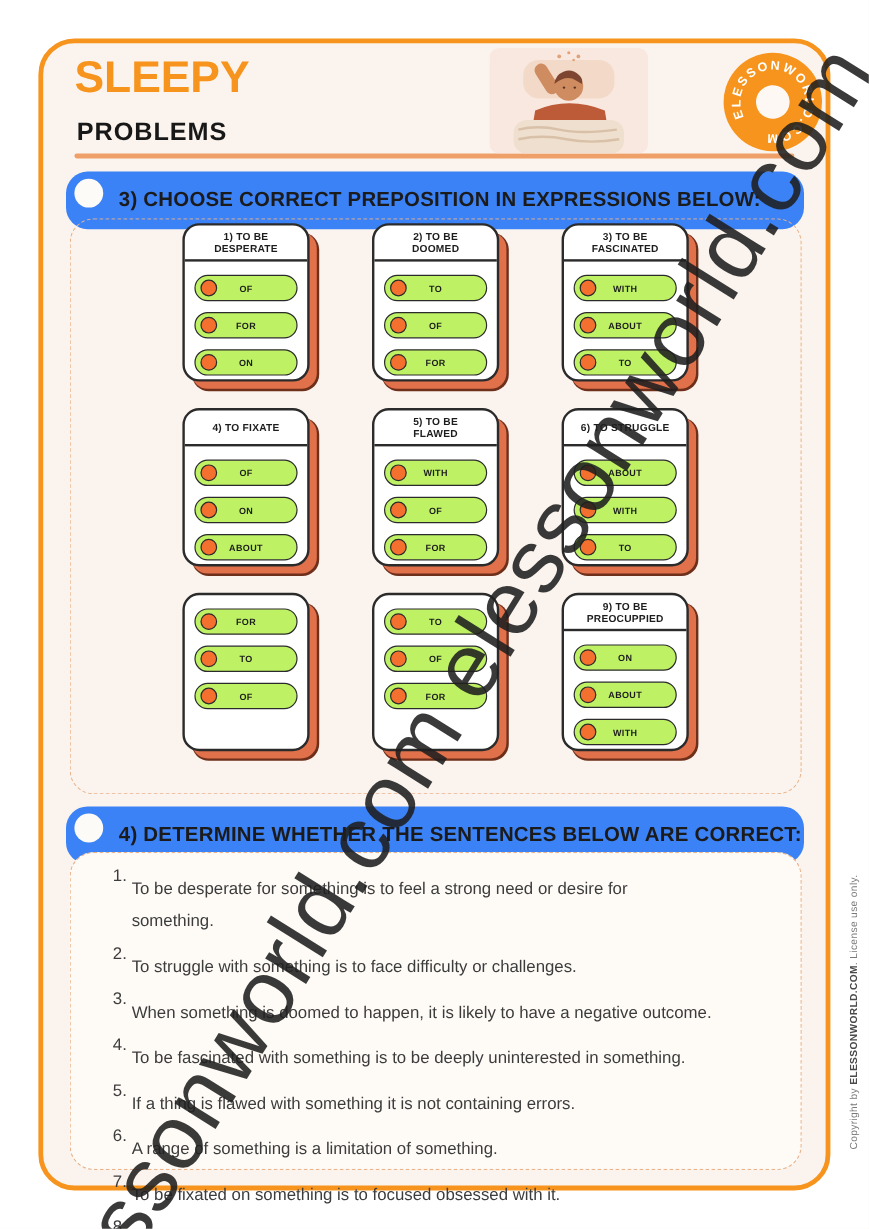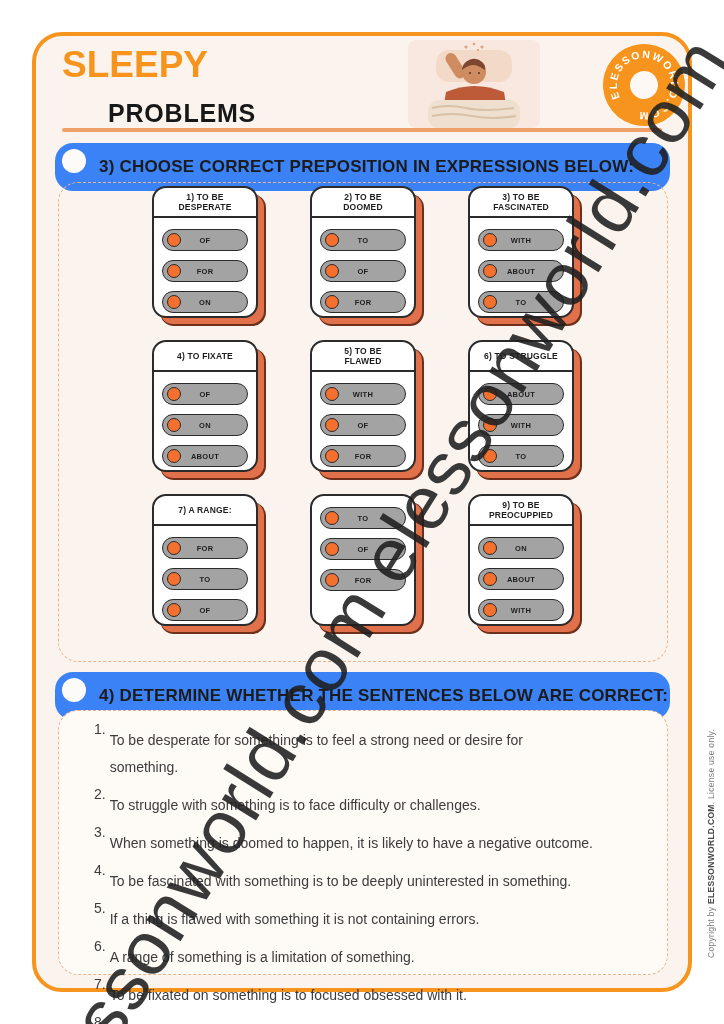--- a/index.html
+++ b/index.html
@@ -11,22 +11,22 @@
   .sheet {
     position:absolute; left:32px; top:32px; width:660px; height:960px;
     background:#FBF4EE; border:4px solid #F7941D; border-radius:30px;
   }
   
   .title-main {
     position:absolute; left:62px; top:44px; font-size:37px; font-weight:800;
     color:#F7941D; letter-spacing:0;
   }
   .title-sub {
-    position:absolute; left:64px; top:99px; font-size:25px; font-weight:800;
-    color:#181818; letter-spacing:0.8px;margin-left:44px;
+    position:absolute; left:64px; top:99px; font-size:21px; font-weight:800;
+    color:#181818; letter-spacing:0.8px;
   }
   .header-divider {
     position:absolute; left:62px; top:128px; width:600px; height:4px;
     background:#EFA068; border-radius:2px;
   }
   .illustration { position:absolute; left:408px; top:40px; width:132px; height:88px; }
   .logo-badge { position:absolute; left:601px; top:42px; width:86px; height:86px; }
   
   .banner {
     position:absolute; left:55px; width:615px; height:48px; border-radius:18px;
@@ -64,21 +64,21 @@
   .card-title {
     height:30px; display:flex; align-items:center; justify-content:center;
     font-size:8.5px; font-weight:800; letter-spacing:0.2px; color:#1d1d1d;
     border-bottom:2px solid #2b2b2b; text-align:center; padding:0 13px;
   }
   .card-options {
     display:flex; flex-direction:column; gap:9px; padding:11px 8px 12px 8px;
   }
   .option-pill {
     position:relative; height:22px; border:1.5px solid #2b2b2b; border-radius:11px;
-    background:#a3a3a3; display:flex; align-items:center; justify-content:center;
+    background:#bef264; display:flex; align-items:center; justify-content:center;
     font-size:7.5px; font-weight:800; letter-spacing:0.3px; color:#1d1d1d;
     cursor:pointer;
   }
   .radio-dot {
     position:absolute; left:4px; top:50%; transform:translateY(-50%);
     width:14px; height:14px; border-radius:50%;
     background:#F4702E; border:1.5px solid #2b2b2b;
   }
   
   .sentence-list {
@@ -267,21 +267,20 @@
   </div>
 
   <div class="option-pill">
     <span class="radio-dot"></span>
     <span>TO</span>
   </div>
 </div>
   </div>
 
   <div class="card">
-    <div class="card-title">7) A RANGE:</div>
     <div class="card-options">
   <div class="option-pill">
     <span class="radio-dot"></span>
     <span>FOR</span>
   </div>
 
   <div class="option-pill">
     <span class="radio-dot"></span>
     <span>TO</span>
   </div>

